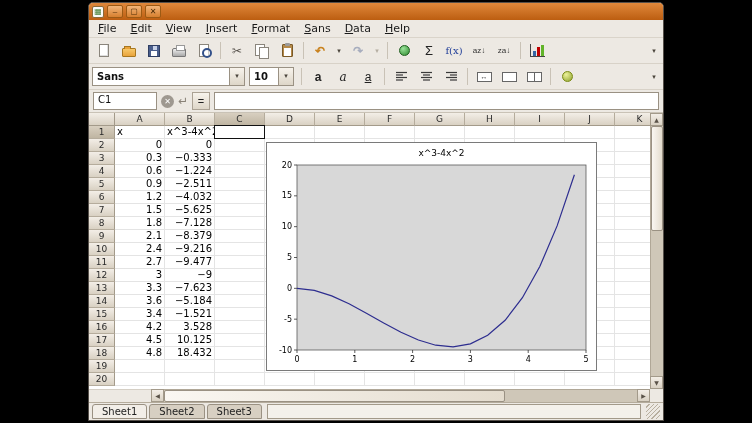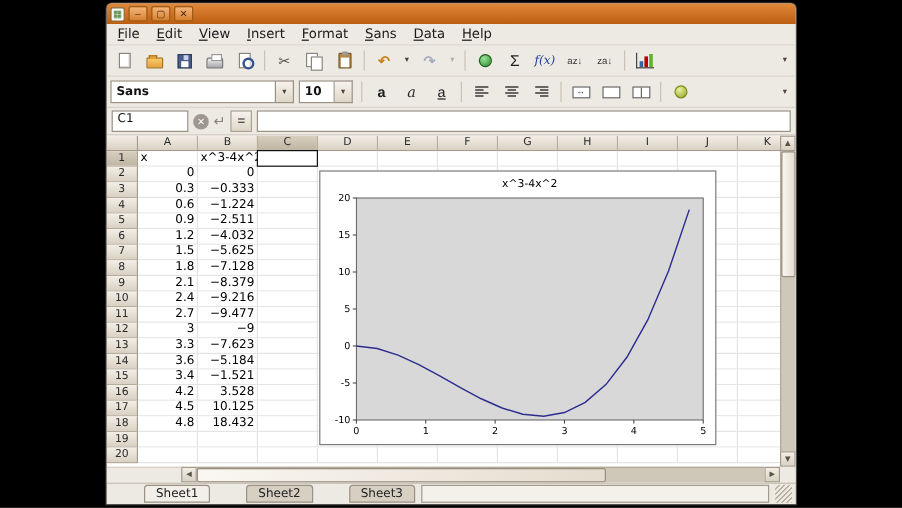--- a/index.html
+++ b/index.html
@@ -36,21 +36,21 @@
   .tbtn.narrow{width:12px;}
   .tsep{width:1px;height:17px;background:#C9C2B6;margin:0 3px;}
   .tspacer{flex:1;}
   .caret{font-size:7px;color:#4A443C;line-height:1;}
   .caret.disabled{color:#B5AEA2;}
   .glyph{font-size:12px;color:#4A443C;line-height:1;}
   .glyph.cut{color:#55504A;}
   .glyph.undo{color:#C9821E;font-weight:bold;}
   .glyph.redo{color:#A7ADBE;font-weight:bold;}
   .glyph.sum{font-size:13px;color:#222;}
-  .fx{font-size:10px;font-style:italic;font-family:"DejaVu Serif",serif;color:#24419A;}
+  .fx{font-size:10px;font-family:"DejaVu Serif",serif;color:#24419A;}
   .sort{font-size:8px;color:#333;letter-spacing:0;}
 
   .ic-page{width:10px;height:13px;background:#FFF;border:1px solid #8A857C;
            box-shadow:inset -1px -1px 0 #DDD;}
   .ic-folder{width:14px;height:9px;background:linear-gradient(#F7C96B,#E9A33B);
              border:1px solid #A8771F;border-radius:1px;position:relative;margin-top:3px;}
   .ic-folder::before{content:"";position:absolute;top:-3px;left:1px;width:5px;height:2px;
              background:#E9A33B;border:1px solid #A8771F;border-bottom:none;}
   .ic-floppy{width:12px;height:12px;background:#4A5E8C;border:1px solid #2F3E62;position:relative;}
   .ic-floppy::before{content:"";position:absolute;left:2px;bottom:0;width:6px;height:5px;background:#FFF;}
@@ -149,21 +149,21 @@
   .hscroll{position:absolute;left:0;right:13px;bottom:0;height:13px;display:flex;background:#EDE9E3;}
   .hscroll .lead{flex:0 0 62px;background:#EDE9E3;border-top:1px solid #D5CFC5;}
   .hscroll .sb-trough{flex:1;background:#CFC7B8;border-top:1px solid #B0A797;position:relative;}
   .sb-thumb.h{top:0;bottom:0;left:0;width:72%;}
   .sb-corner{position:absolute;right:0;bottom:0;width:13px;height:13px;background:#EDE9E3;}
 
   
   .tabsbar{flex:0 0 17px;display:flex;align-items:stretch;background:#EDE9E3;
            border-top:1px solid #B5AC9C;padding:1px 3px;gap:2px;}
   .tab{font-size:10px;padding:0 9px;line-height:13px;background:#D7CFC2;color:#222;
-       border:1px solid #9A9183;border-radius:3px 3px 0 0;cursor:default;margin-left:28px;}
+       border:1px solid #9A9183;border-radius:3px 3px 0 0;cursor:default;}
   .tab.active{background:#F2EEE8;}
   .status-strip{flex:1;background:#F4F1EB;border:1px solid #A39A8A;margin:0 3px;}
   .sum-box{width:128px;background:#F4F1EB;border:1px solid #A39A8A;font-size:10px;color:#222;
            display:flex;align-items:center;justify-content:center;}
   .resize-grip{width:14px;background:
       repeating-linear-gradient(135deg,#EDE9E3 0 2px,#B8AF9F 2px 3px);}
 </style>
 </head>
 <body>
 

